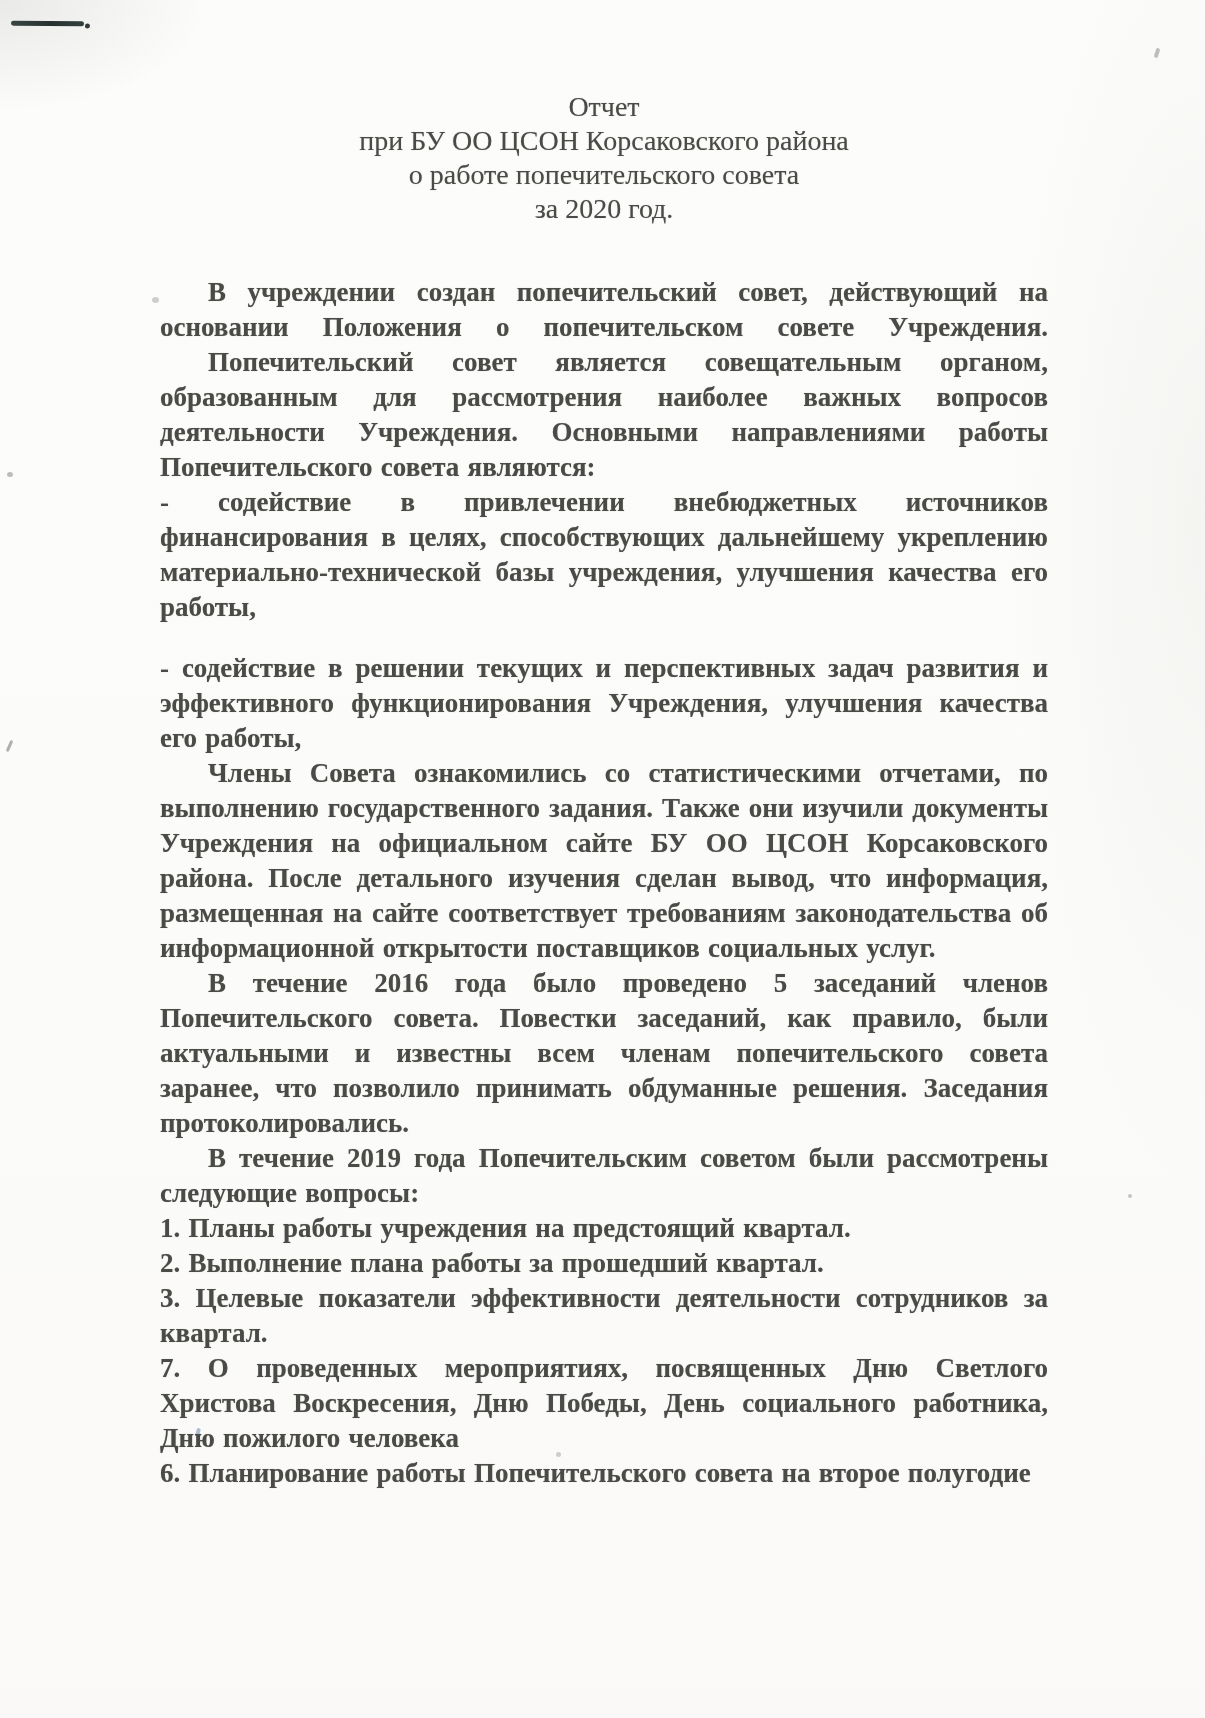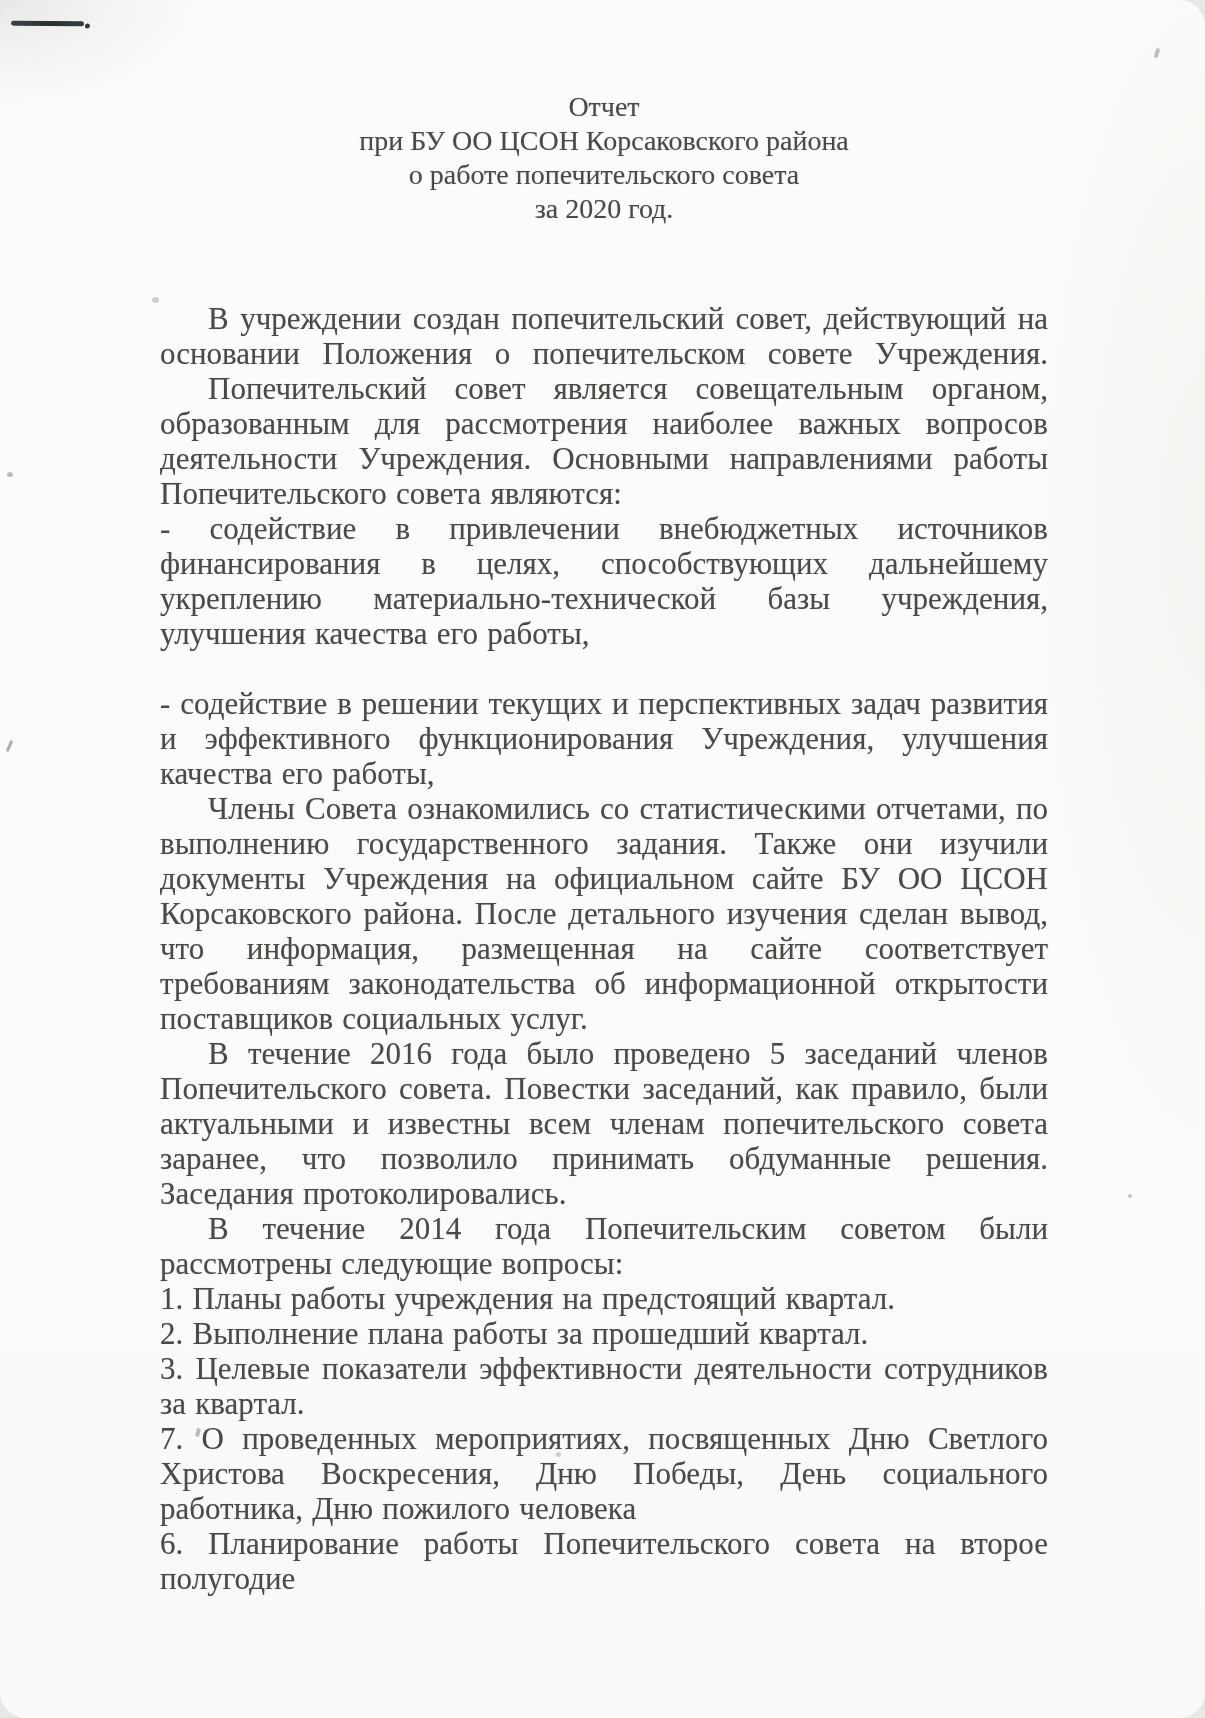--- a/index.html
+++ b/index.html
@@ -11,33 +11,33 @@
     position:relative;
     width:1205px;height:1718px;
     margin:0 auto;
     background:
       radial-gradient(ellipse 300px 160px at 0% 0%, rgba(190,190,188,0.30), rgba(190,190,188,0) 70%),
       radial-gradient(ellipse 260px 900px at 100% 30%, rgba(210,210,206,0.18), rgba(210,210,206,0) 75%),
       linear-gradient(180deg,#fcfcfa 0%, #fbfbf9 60%, #faf9f7 100%);
     overflow:hidden;
     font-family:"Liberation Serif","DejaVu Serif",serif;
     color:var(--ink);
-    border-radius:26px;
   }
   .title-block{
     position:absolute;left:160px;top:90px;width:888px;
     text-align:center;
     font-size:28px;line-height:34px;
     text-shadow:0 0 1px rgba(70,70,68,0.38);
   }
   .body-block{
-    position:absolute;left:160px;top:301px;width:888px;
-    font-size:31px;line-height:35px;
+    position:absolute;left:160px;top:275px;width:888px;
+    font-size:27px;line-height:35px;
     word-spacing:1.5px;
     text-shadow:0 0 1px rgba(70,70,68,0.35);
+    font-weight:bold;
   }
   .para{text-align:justify;margin:0;}
   .para.indent{text-indent:48px;}
   .para.justify-last{text-align-last:justify;}
   
   .artifact-line{
     position:absolute;left:11px;top:21px;width:73px;height:5px;
     background:linear-gradient(90deg,#3a4645,#26312f 55%,#31403e);
     border-radius:3px;transform:rotate(0.6deg);
   }
@@ -74,23 +74,23 @@
   <div class="title-block" id="title-block">
       <div class="tline">Отчет</div>
       <div class="tline">при БУ ОО ЦСОН Корсаковского района</div>
       <div class="tline">о  работе попечительского совета</div>
       <div class="tline">за 2020 год.</div>
     </div>
   <div class="body-block" id="body-block">
       <div class="para indent justify-last">В учреждении создан попечительский  совет, действующий на основании Положения о попечительском совете Учреждения.</div>
       <div class="para indent">Попечительский совет является совещательным органом, образованным для рассмотрения наиболее важных вопросов деятельности Учреждения. Основными направлениями работы Попечительского совета являются:</div>
       <div class="para" style="">- содействие в привлечении внебюджетных источников финансирования в целях, способствующих дальнейшему укреплению материально-технической базы учреждения, улучшения качества его работы,</div>
-      <div class="para" style="margin-top: 35px;">- содействие в решении текущих и перспективных  задач развития и эффективного функционирования Учреждения, улучшения качества его работы,</div>
+      <div class="para" style="margin-top: 26px;">- содействие в решении текущих и перспективных  задач развития и эффективного функционирования Учреждения, улучшения качества его работы,</div>
       <div class="para indent">Члены Совета ознакомились со статистическими отчетами, по выполнению государственного задания. Также они изучили документы Учреждения на официальном сайте БУ ОО ЦСОН Корсаковского района. После детального изучения сделан вывод, что информация, размещенная на сайте соответствует требованиям законодательства об информационной открытости поставщиков социальных услуг.</div>
       <div class="para indent">В  течение 2016 года  было проведено 5 заседаний членов Попечительского совета. Повестки заседаний, как правило, были актуальными и известны всем членам попечительского совета заранее, что позволило принимать обдуманные решения. Заседания протоколировались.</div>
-      <div class="para indent">В течение 2014 года Попечительским советом были рассмотрены следующие вопросы:</div>
+      <div class="para indent">В течение 2019 года Попечительским советом были рассмотрены следующие вопросы:</div>
       <div class="para">1. Планы работы учреждения на предстоящий квартал.</div>
       <div class="para">2. Выполнение плана работы  за прошедший квартал.</div>
       <div class="para">3. Целевые показатели эффективности деятельности сотрудников за квартал.</div>
       <div class="para">7. О проведенных мероприятиях, посвященных Дню Светлого Христова Воскресения, Дню Победы, День социального работника, Дню  пожилого человека</div>
       <div class="para">6. Планирование работы Попечительского совета на второе полугодие</div>
     </div>
 </div>
 
 </body></html>

